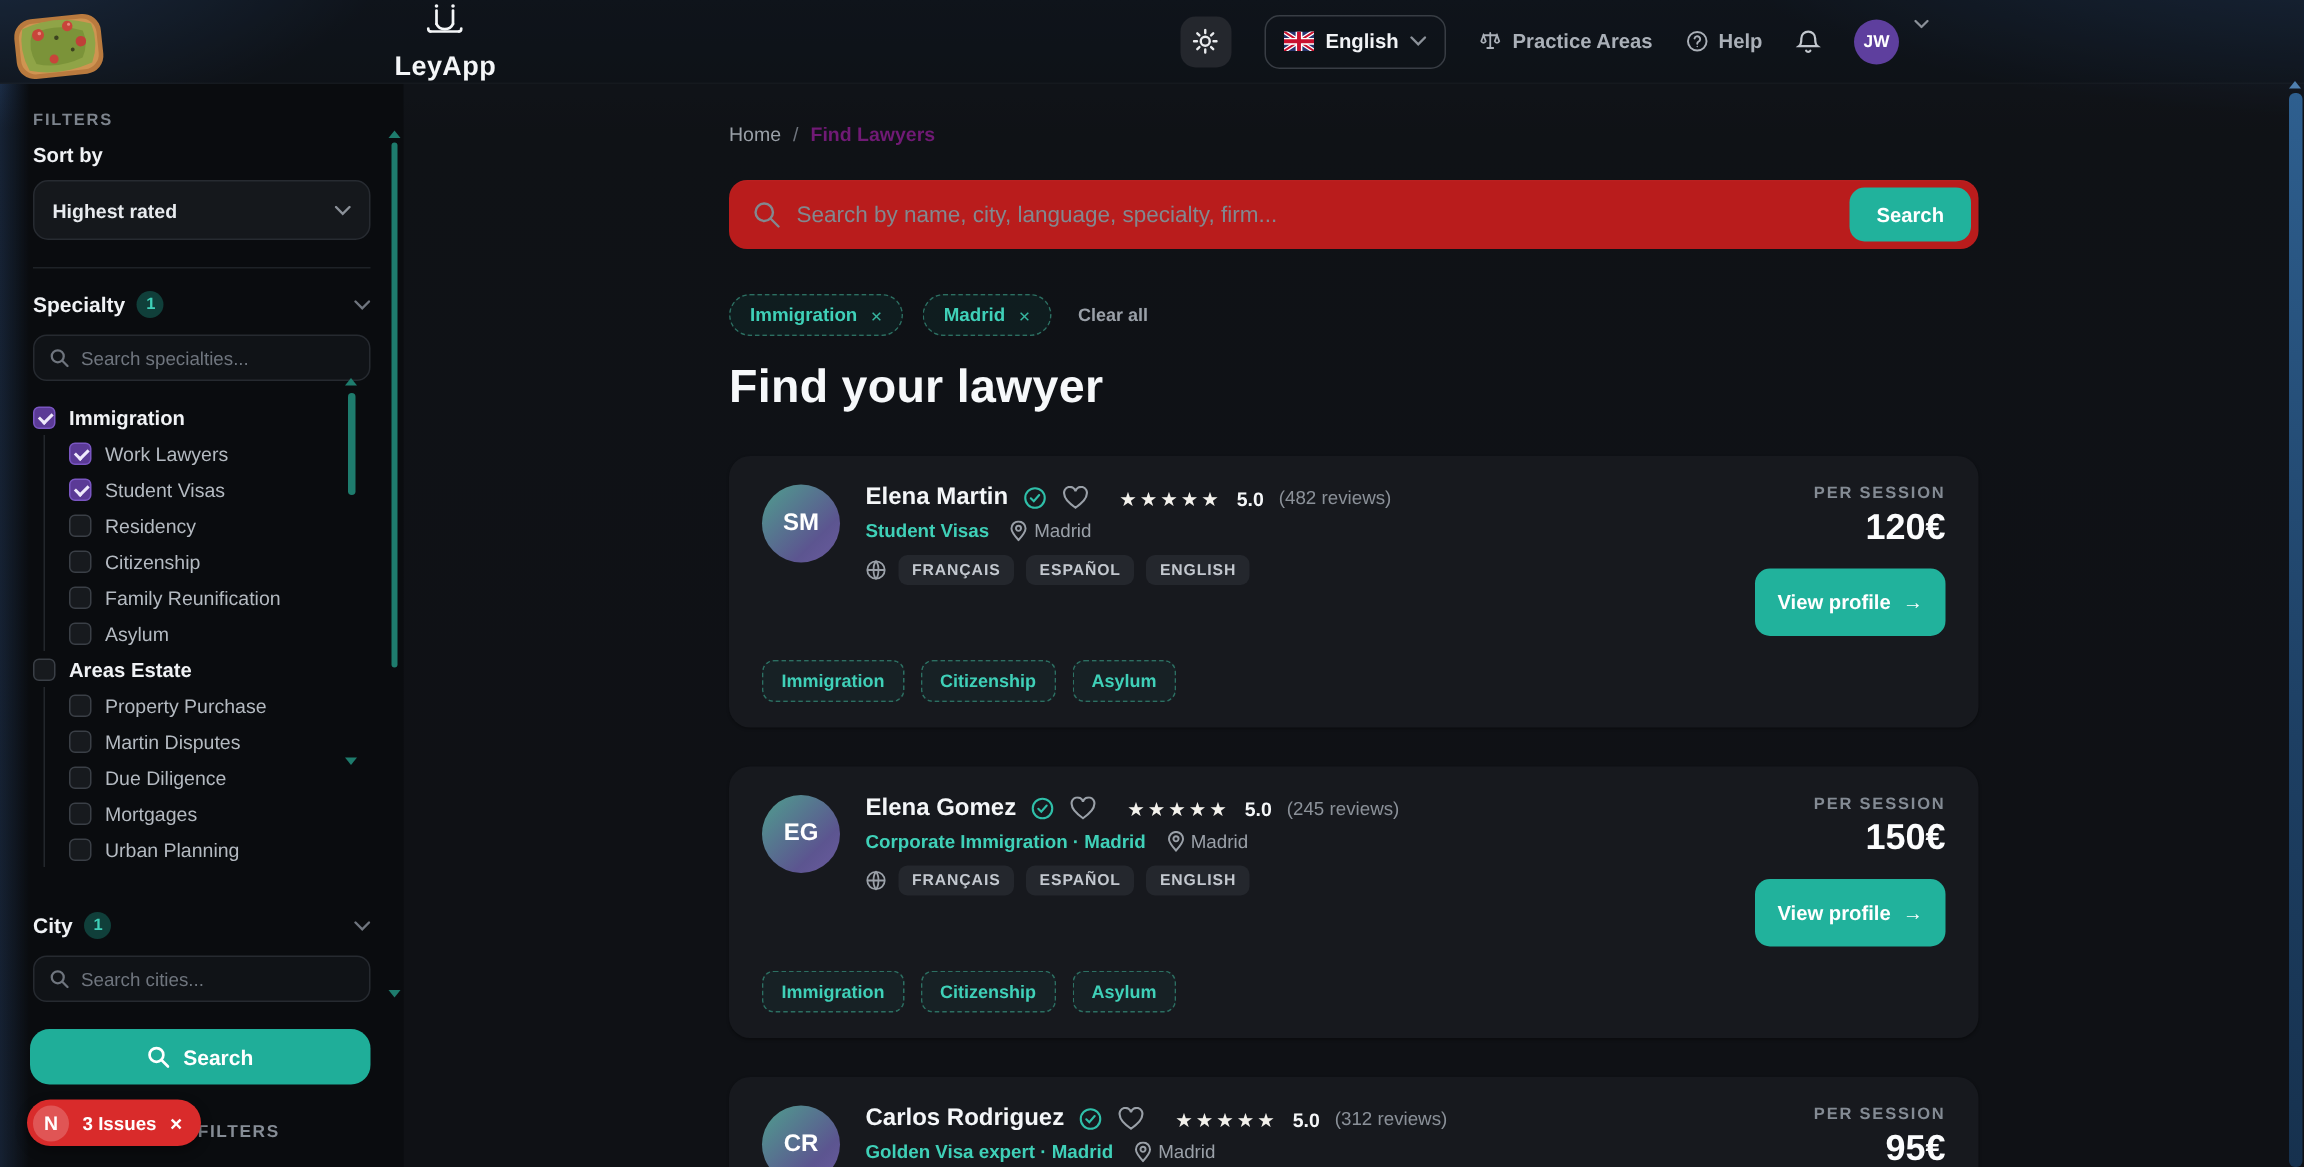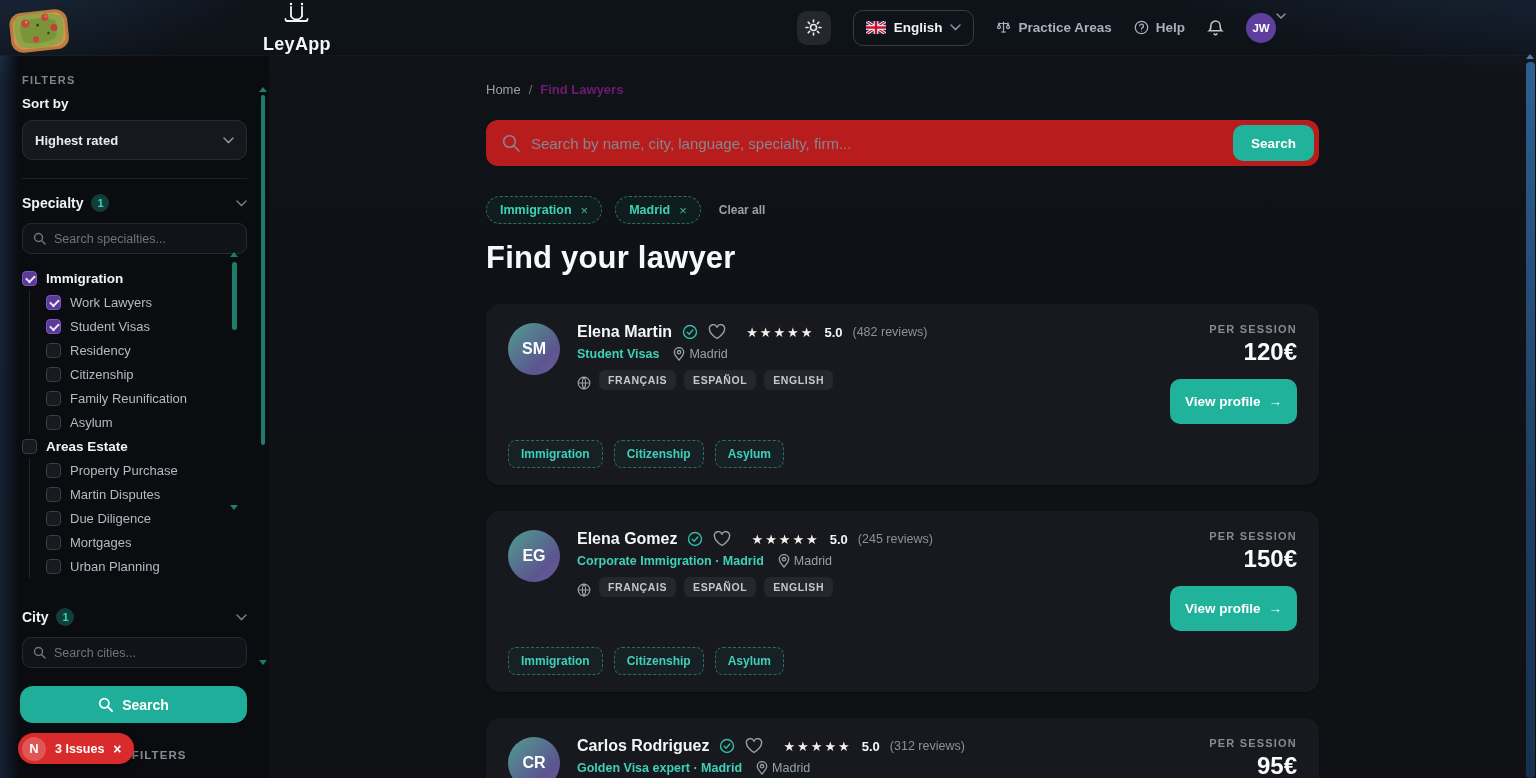--- a/index.html
+++ b/index.html
@@ -17,21 +17,21 @@
     background:rgba(15,18,22,.55); border-bottom:1px solid rgba(255,255,255,.03); z-index:30;
     padding-left:263px; padding-right:250px; }
   .brand { display:flex; align-items:center; gap:8px;flex-direction:column; }
   .brand-name { font-size:18px; font-weight:700; letter-spacing:.3px; color:#f4f6f8; }
   .nav-right { margin-left:auto; display:flex; align-items:center; gap:22px; }
   .icon-btn { width:34px; height:34px; border-radius:10px; background:#24272d; display:flex; align-items:center; justify-content:center; cursor:pointer; }
   .lang-pill { display:flex; align-items:center; gap:8px; border:1px solid #383d44; border-radius:10px; height:36px; padding:0 12px; cursor:pointer; }
   .lang-pill .lbl { font-size:13.5px; font-weight:700; color:#f0f2f5; }
   .nav-link { display:flex; align-items:center; gap:7px; color:#aab0b8; font-size:13.5px; font-weight:600; cursor:pointer; }
   .bell { color:#c2c7ce; cursor:pointer; display:flex; }
-  .avatar-wrap { display:flex; align-items:flex-start; gap:0; cursor:pointer; }
+  .avatar-wrap { display:flex; align-items:flex-start; gap:10px; cursor:pointer; }
   .avatar { width:30px; height:30px; border-radius:50%; background:#5e3f9e; color:#fff; font-size:11.5px; font-weight:700; display:flex; align-items:center; justify-content:center; }
   .chev { color:#8b9199; display:flex; }
   
   .toast-img { position:fixed; top:1px; left:2px; z-index:40; }
   
   .sidebar { position:fixed; top:56px; left:0; bottom:0; width:269px; z-index:20;
     background:linear-gradient(to right, rgba(40,70,112,.35) 0, #0a0c0f 20px);
     padding:18px 22px 0 22px; }
   .filters-cap { font-size:11px; font-weight:700; letter-spacing:1.2px; color:#7d848d; }
   .sortby { margin-top:10px; font-size:13.5px; font-weight:700; color:#f0f2f5; }
@@ -106,21 +106,21 @@
     color:#fff; font-weight:700; font-size:16px; display:flex; align-items:center; justify-content:center; flex:0 0 auto; }
   .l-info { margin-left:17px; flex:1; }
   .name-row { display:flex; align-items:center; gap:10px; }
   .l-name { font-size:16px; font-weight:700; color:#f4f6f8; }
   .stars { color:#f3f1ec; font-size:13px; letter-spacing:2px; margin-left:10px; }
   .rating { font-size:13px; font-weight:700; color:#f4f6f8; }
   .reviews { font-size:12.5px; color:#8b9199; }
   .spec-row { margin-top:6px; display:flex; align-items:center; gap:14px; }
   .l-spec { color:#3fd0b8; font-size:12.5px; font-weight:700; }
   .loc { display:flex; align-items:center; gap:4px; color:#9aa0a8; font-size:12.5px; }
-  .lang-row { margin-top:9px; display:flex; align-items:flex-end; gap:8px; color:#9aa0a8; }
+  .lang-row { margin-top:9px; display:flex; align-items:center; gap:8px; color:#9aa0a8; }
   .lang-pill-sm { background:#24272d; border-radius:6px; padding:4px 9px; font-size:10.5px; font-weight:700; letter-spacing:.6px; color:#c3c8cf; }
   .card-right { width:170px; text-align:right; display:flex; flex-direction:column; align-items:flex-end; }
   .per-session { font-size:11px; font-weight:700; letter-spacing:1.2px; color:#848b94; }
   .price { margin-top:3px; font-size:24px; font-weight:700; color:#fbfcfd; }
   .view-btn { margin-top:13px; height:45px; padding:0 15px; border-radius:10px; background:#21b29c; color:#fff;
     font-size:13.5px; font-weight:700; border:none; cursor:pointer; display:flex; align-items:center; gap:8px;
     font-family:"Liberation Sans", sans-serif; }
   .tag-row { margin-top:16px; display:flex; gap:11px; }
   .tag { border:1px dashed #2c6f62; background:rgba(33,178,156,.06); color:#3fd0b8; font-size:12px; font-weight:700;
     border-radius:8px; padding:6px 12px; cursor:pointer; }

